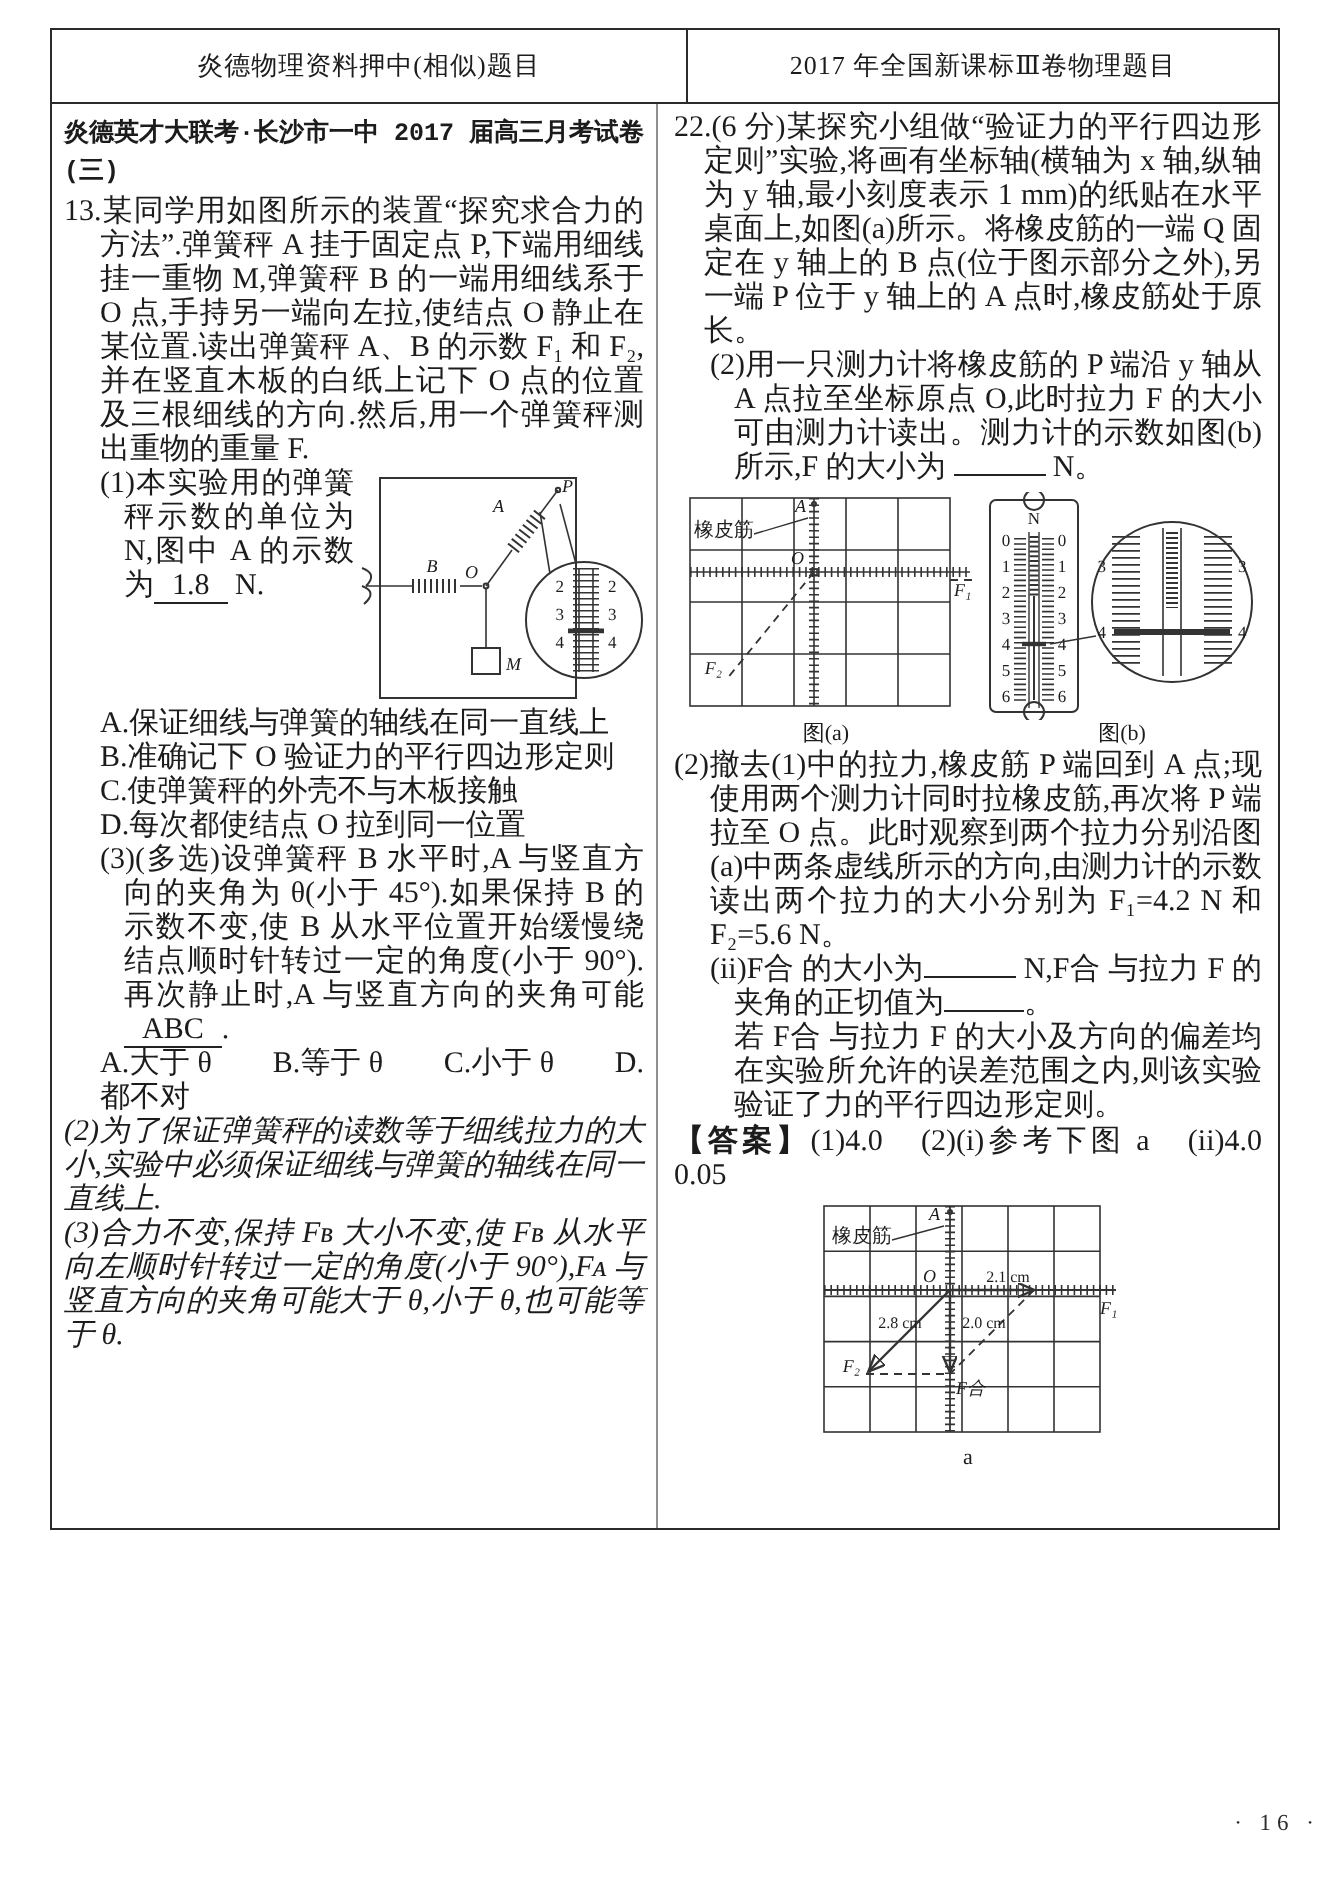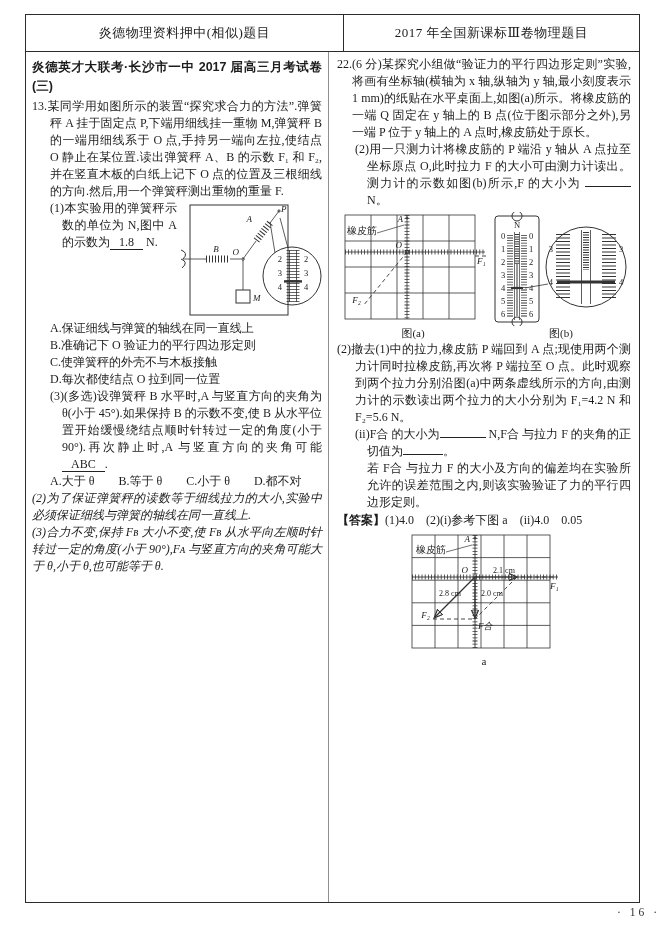--- a/index.html
+++ b/index.html
@@ -2,38 +2,38 @@
 <html><head>
 <meta charset="utf-8">
 <style>
   html,body{margin:0;padding:0;}
   body{
     width:660px;height:950px;position:relative;background:#ffffff;
     font-family:"Liberation Serif","DejaVu Serif","DejaVu Sans",serif;
     color:#1c1c1c;
   }
   .sheet{
-    position:absolute;left:25px;top:14px;width:615px;height:889px;
+    position:absolute;left:25px;top:14px;width:615px;height:751px;
     border:1.6px solid #2b2b2b;box-sizing:border-box;
     display:flex;flex-direction:column;background:#fff;overflow:hidden;
   }
   .hdr{display:flex;flex:0 0 36px;border-bottom:1.4px solid #2b2b2b;}
   .hdr-cell{display:flex;align-items:center;justify-content:center;font-size:13px;letter-spacing:.5px;}
   .hdr-left{width:318px;border-right:1.4px solid #2b2b2b;box-sizing:border-box;}
   .hdr-right{flex:1;}
   .bodyrow{flex:1;display:flex;overflow:hidden;}
   .col-l{width:318px;box-sizing:border-box;border-right:1.3px solid #8f8f8f;padding:5px 6px 0 6px;}
   .col-r{flex:1;padding:4px 8px 0 8px;box-sizing:border-box;}
-  .para{margin:0;font-size:12px;line-height:17px;text-align:justify;}
+  .para{margin:0;font-size:15px;line-height:17px;text-align:justify;}
   .hang{padding-left:18px;text-indent:-18px;}
   .hang15{padding-left:15px;text-indent:-15px;}
   .ind{padding-left:30px;text-indent:-12px;}
   .ind30{padding-left:30px;}
   .opt{padding-left:18px;}
-  .bold-sans{font-family:Liberation Sans, sans-serif;font-weight:bold;}
+  .bold-sans{font-family:Liberation Mono, monospace;font-weight:bold;}
   .title-line{font-size:12.5px;line-height:19px;margin:1px 0 2px 0;}
   .kai{font-style:italic;}
   .ansline{border-bottom:1px solid #222;padding:0 9px;}
   .blank{display:inline-block;width:46px;border-bottom:1px solid #222;height:11px;}
   .blank-sm{display:inline-block;width:40px;border-bottom:1px solid #222;height:11px;}
   .figfloat{float:right;width:142px;margin:2px 0 2px 3px;}
   .figs-row{display:flex;justify-content:center;align-items:flex-start;gap:2px;margin:3px 0 1px 0;}
   .figbox{display:flex;flex-direction:column;align-items:center;}
   .figcap{text-align:center;font-size:11px;line-height:14px;margin-top:0;}
   .ansfig{display:flex;flex-direction:column;align-items:center;margin-top:3px;}

